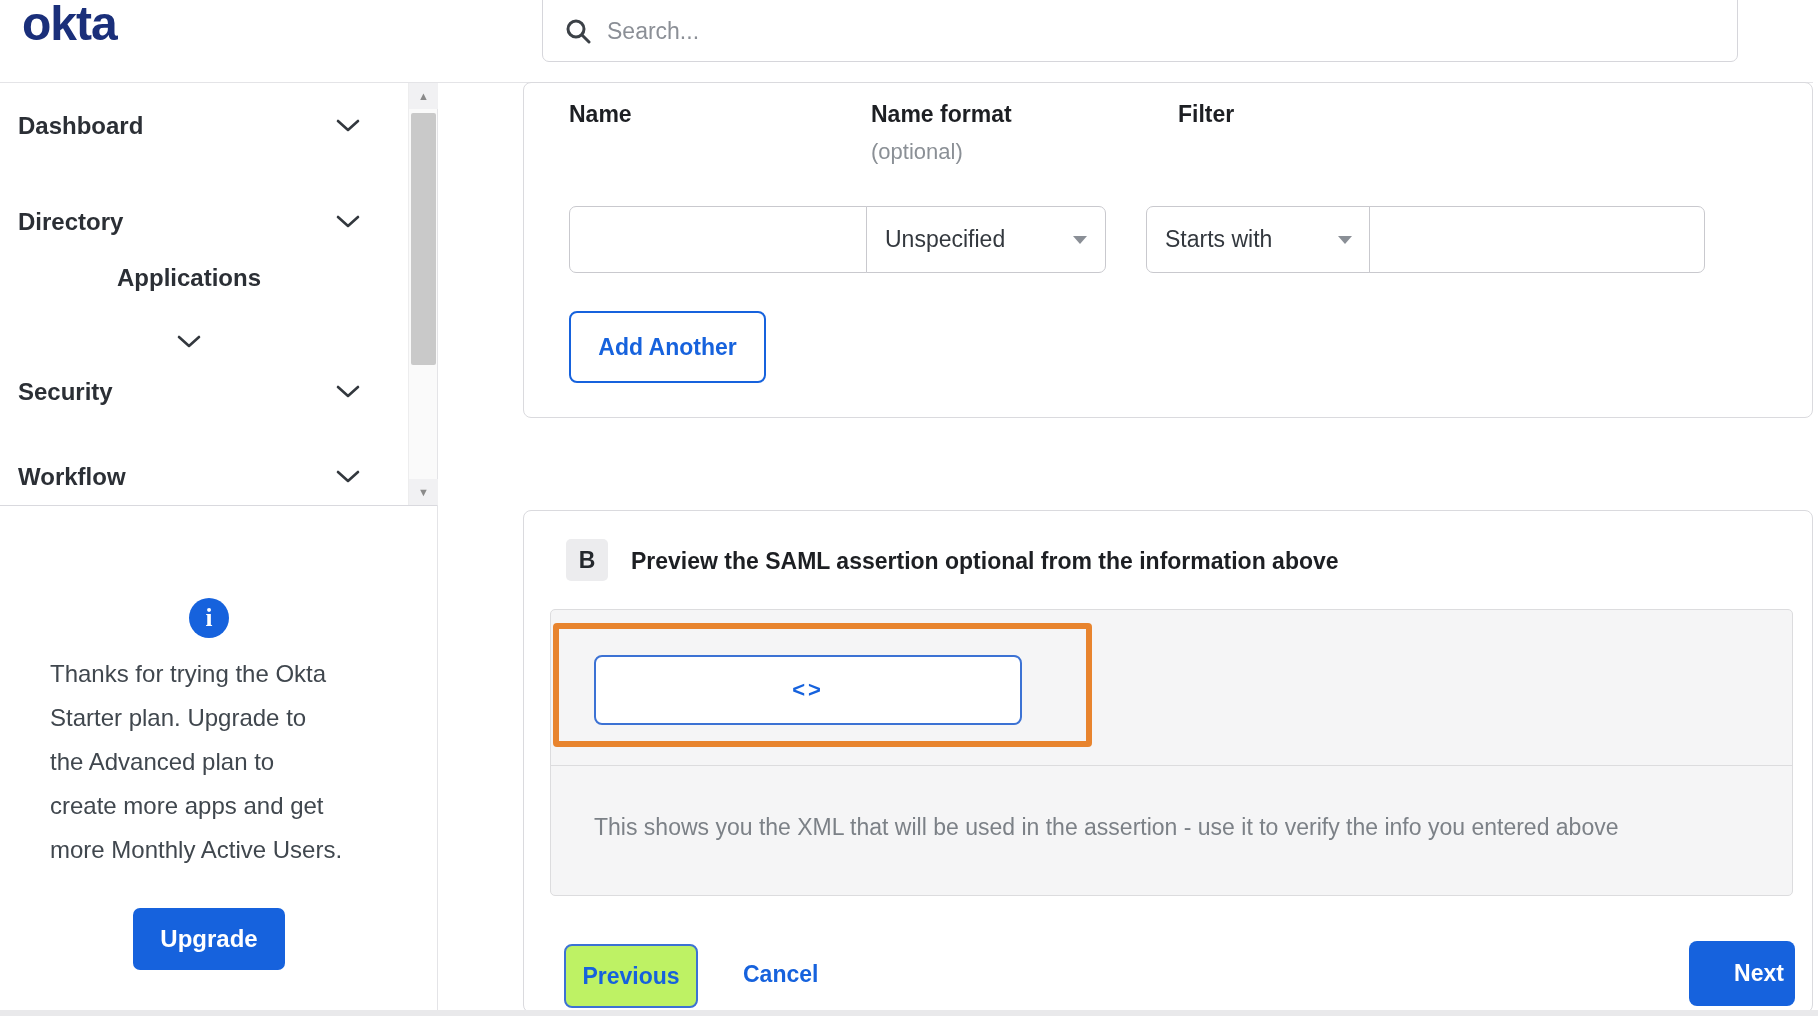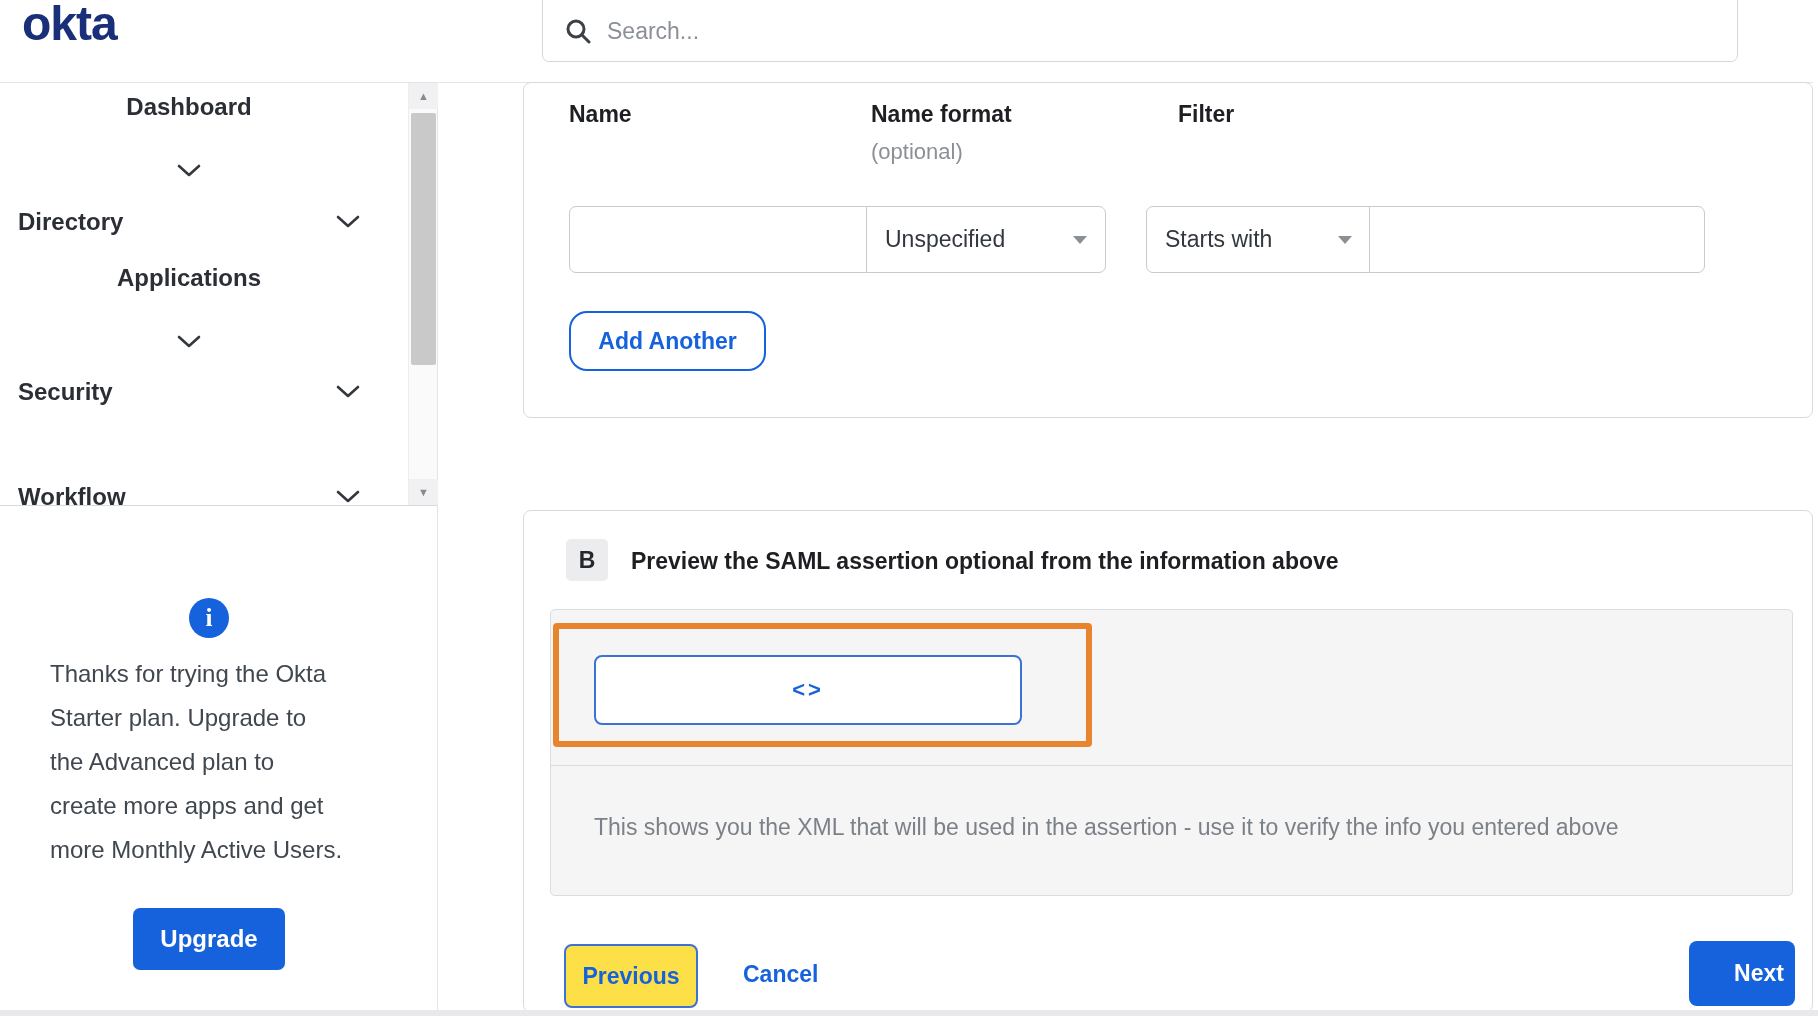--- a/index.html
+++ b/index.html
@@ -54,22 +54,22 @@
 
   
   .tinput { position:absolute; top:123px; height:67px; background:#fff; border:1px solid #c9c9ce;
     font-size:23px; color:#33383e; padding:0 16px; outline:none; font-family:"Liberation Sans", sans-serif; }
   .fselect { position:absolute; top:123px; height:67px; background:#fff; border:1px solid #c9c9ce;
     display:flex; align-items:center; justify-content:space-between; padding:0 18px; cursor:pointer;
     font-size:23px; color:#33383e; }
   .caret { width:0; height:0; border-left:7px solid transparent; border-right:7px solid transparent;
     border-top:8px solid #8a8f96; }
 
-  .add-another { position:absolute; left:45px; top:228px; width:197px; height:60px; background:#fff;
-    border:2px solid #1662dd; border-radius:18px; color:#1662dd; font-size:23px; font-weight:700;
+  .add-another { position:absolute; left:45px; top:228px; width:197px; height:72px; background:#fff;
+    border:2px solid #1662dd; border-radius:8px; color:#1662dd; font-size:23px; font-weight:700;
     cursor:pointer; font-family:"Liberation Sans", sans-serif; }
 
   
   .b-badge { position:absolute; left:42px; top:28px; width:42px; height:42px; background:#ececee;
     border-radius:5px; display:flex; align-items:center; justify-content:center;
     font-size:23px; font-weight:700; color:#24282d; }
   .b-heading { position:absolute; left:107px; top:37px; font-size:23px; font-weight:700; color:#1d1f23; }
 
   .gray-panel { position:absolute; left:26px; top:98px; width:1243px; height:287px; background:#f5f5f6;
     border:1px solid #dcdcde; border-radius:5px; }
@@ -77,21 +77,21 @@
   .orange-box { position:absolute; left:2px; top:13px; width:539px; height:124px;
     border:6px solid #e8842e; border-radius:4px; }
   .preview-btn { position:absolute; left:43px; top:45px; width:428px; height:70px; background:#fff;
     border:2px solid #3c72d4; border-radius:8px; display:flex; align-items:center; justify-content:center;
     gap:14px; cursor:pointer; font-family:"Liberation Sans", sans-serif; }
   .code-glyph { font-size:22px; font-weight:700; color:#1662dd; letter-spacing:3px; }
   .preview-lbl { font-size:23px; font-weight:700; color:#1662dd; }
   .panel-desc { position:absolute; left:43px; top:204px; font-size:23px; color:#7c8187; }
 
   
-  .prev-btn { position:absolute; left:40px; top:433px; width:134px; height:64px; background:#fde047;
+  .prev-btn { position:absolute; left:40px; top:433px; width:134px; height:64px; background:#bef264;
     border:2px solid #3c72d4; border-radius:8px; color:#1662dd; font-size:23px; font-weight:700;
     cursor:pointer; font-family:"Liberation Sans", sans-serif; }
   .cancel-link { position:absolute; left:219px; top:450px; font-size:23px; font-weight:700; color:#1662dd; cursor:pointer; }
   .next-btn { position:absolute; left:1165px; top:430px; width:106px; height:65px; background:#1662dd;
     border:none; border-radius:8px; color:#fff; font-size:23px; font-weight:700; cursor:pointer;
     font-family:"Liberation Sans", sans-serif;padding-left:34px; }
 
   .bottom-strip { position:absolute; left:0; top:1010px; width:1818px; height:6px; background:#e9e9eb; }
 </style>
 </head>
@@ -107,21 +107,21 @@
       <line x1="17" y1="17" x2="24" y2="24" stroke="#3c4147" stroke-width="3" stroke-linecap="round"></line>
     </svg>
     <input type="text" placeholder="Search..." style="">
   </div>
 
   <div class="hairline-top"></div>
 
   <div class="side-border"></div>
 
   <nav class="sidenav">
-    <div class="nav-item" style="top:10px;flex-direction:column;">
+    <div class="nav-item" style="top:0;">
       <span class="lbl">Dashboard</span>
       <svg class="chev" viewBox="0 0 24 14">
           <polyline points="2,2 12,11 22,2" fill="none" stroke="#33383e" stroke-width="2.6" stroke-linecap="round" stroke-linejoin="round"></polyline>
         </svg>
     </div>
     <div class="nav-item" style="top:96px;justify-content:space-between;">
       <span class="lbl">Directory</span>
       <svg class="chev" viewBox="0 0 24 14">
           <polyline points="2,2 12,11 22,2" fill="none" stroke="#33383e" stroke-width="2.6" stroke-linecap="round" stroke-linejoin="round"></polyline>
         </svg>
@@ -131,21 +131,21 @@
       <svg class="chev" viewBox="0 0 24 14">
           <polyline points="2,2 12,11 22,2" fill="none" stroke="#33383e" stroke-width="2.6" stroke-linecap="round" stroke-linejoin="round"></polyline>
         </svg>
     </div>
     <div class="nav-item" style="top:266px;">
       <span class="lbl">Security</span>
       <svg class="chev" viewBox="0 0 24 14">
           <polyline points="2,2 12,11 22,2" fill="none" stroke="#33383e" stroke-width="2.6" stroke-linecap="round" stroke-linejoin="round"></polyline>
         </svg>
     </div>
-    <div class="nav-item" style="top:371px;">
+    <div class="nav-item" style="top:351px;">
       <span class="lbl">Workflow</span>
       <svg class="chev" viewBox="0 0 24 14">
           <polyline points="2,2 12,11 22,2" fill="none" stroke="#33383e" stroke-width="2.6" stroke-linecap="round" stroke-linejoin="round"></polyline>
         </svg>
     </div>
 
     <div class="sb-track">
       <div class="sb-btn up">▲</div>
       <div class="sb-thumb"></div>
       <div class="sb-btn down">▼</div>

